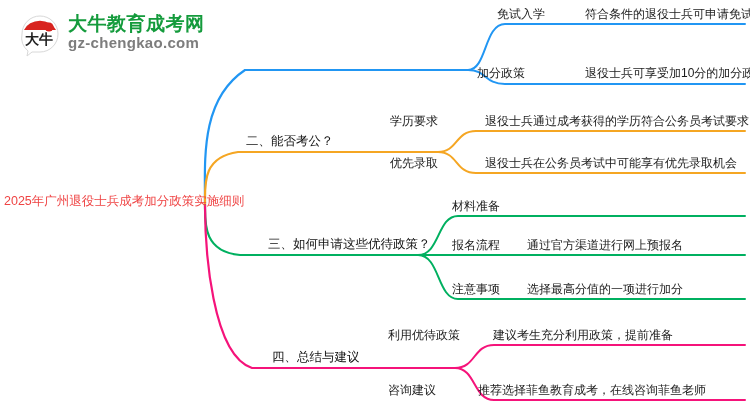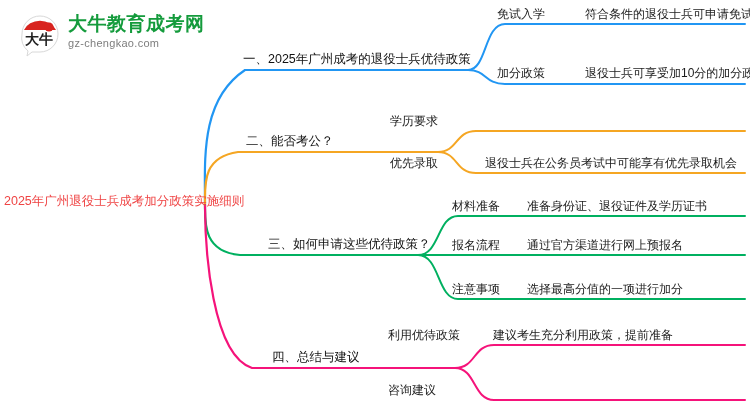--- a/index.html
+++ b/index.html
@@ -14,21 +14,21 @@
 
   
   .logo{position:absolute;left:18px;top:12px;width:200px;height:48px;}
   .logo-mark{position:absolute;left:0;top:2px;width:44px;height:42px;}
   .logo-text{position:absolute;left:50px;top:0px;}
   .logo-title{
     font-size:19px;font-weight:bold;color:#149b3c;
     letter-spacing:.5px;line-height:24px;white-space:nowrap;
   }
   .logo-url{
-    font-size:11px;font-weight:normal;color:#7d7d7d;
+    font-size:15px;font-weight:bold;color:#7d7d7d;
     letter-spacing:.3px;line-height:14px;white-space:nowrap;
     font-family:"Liberation Sans","DejaVu Sans",sans-serif;
   }
 
   
   .node{
     position:absolute;
     font-size:12.5px;
     color:#1b1b1b;
     white-space:nowrap;
@@ -80,37 +80,37 @@
     <path d="M418,255 C440,255 440,255 458,255 L745,255" fill="none" stroke="#00b060" stroke-width="2" stroke-linecap="round"></path>
     <path d="M418,255 C440,255 437,299 458,299 L745,299" fill="none" stroke="#00b060" stroke-width="2" stroke-linecap="round"></path>
 
     <path d="M205,205 C205,250 212,355 252,368 L455,368" fill="none" stroke="#f5137a" stroke-width="2.2" stroke-linecap="round"></path>
     <path d="M455,368 C476,368 473,345 494,345 L745,345" fill="none" stroke="#f5137a" stroke-width="2" stroke-linecap="round"></path>
     <path d="M455,368 C476,368 473,400 494,400 L745,400" fill="none" stroke="#f5137a" stroke-width="2" stroke-linecap="round"></path>
   </svg>
 
   <div class="node root">2025年广州退役士兵成考加分政策实施细则</div>
 
-  <div class="node branch" style="left:243px;top:52px;">一、2025年广州成考的退役士兵优待政策</div>
   <div class="node sub" style="left:497px;top:7px;">免试入学</div>
   <div class="node leaf" style="left:585px;top:7px;">符合条件的退役士兵可申请免试入学</div>
-  <div class="node sub" style="left:497px;top:66px;">加分政策</div>
+  <div class="node sub" style="left:477px;top:66px;">加分政策</div>
   <div class="node leaf" style="left:585px;top:66px;">退役士兵可享受加10分的加分政策</div>
 
   <div class="node branch" style="left:246px;top:134px;">二、能否考公？</div>
   <div class="node sub" style="left:390px;top:114px;">学历要求</div>
+  <div class="node leaf" style="left:485px;top:114px;">退役士兵通过成考获得的学历符合公务员考试要求</div>
   <div class="node sub" style="left:390px;top:156px;">优先录取</div>
   <div class="node branch" style="left:268px;top:237px;">三、如何申请这些优待政策？</div>
 
   <div class="node leaf" style="left:485px;top:156px;">退役士兵在公务员考试中可能享有优先录取机会</div>
   <div class="node sub" style="left:452px;top:199px;text-align:right;">材料准备</div>
-  <div class="node leaf" style="left:527px;top:199px;">准备身份证、退役证件及学历证书</div>
   <div class="node sub" style="left:452px;top:238px;">报名流程</div>
   <div class="node leaf" style="left:527px;top:238px;">通过官方渠道进行网上预报名</div>
   <div class="node sub" style="left:452px;top:282px;">注意事项</div>
   <div class="node branch" style="left:272px;top:350px;">四、总结与建议</div>
 
   <div class="node leaf" style="left:527px;top:282px;">选择最高分值的一项进行加分</div>
   <div class="node sub" style="left:388px;top:328px;">利用优待政策</div>
   <div class="node leaf" style="left:493px;top:328px;">建议考生充分利用政策，提前准备</div>
   <div class="node sub" style="left:388px;top:383px;">咨询建议</div>
+  <div class="node leaf" style="left:478px;top:383px;">推荐选择菲鱼教育成考，在线咨询菲鱼老师</div>
 
 </div>
 
 </body></html>

